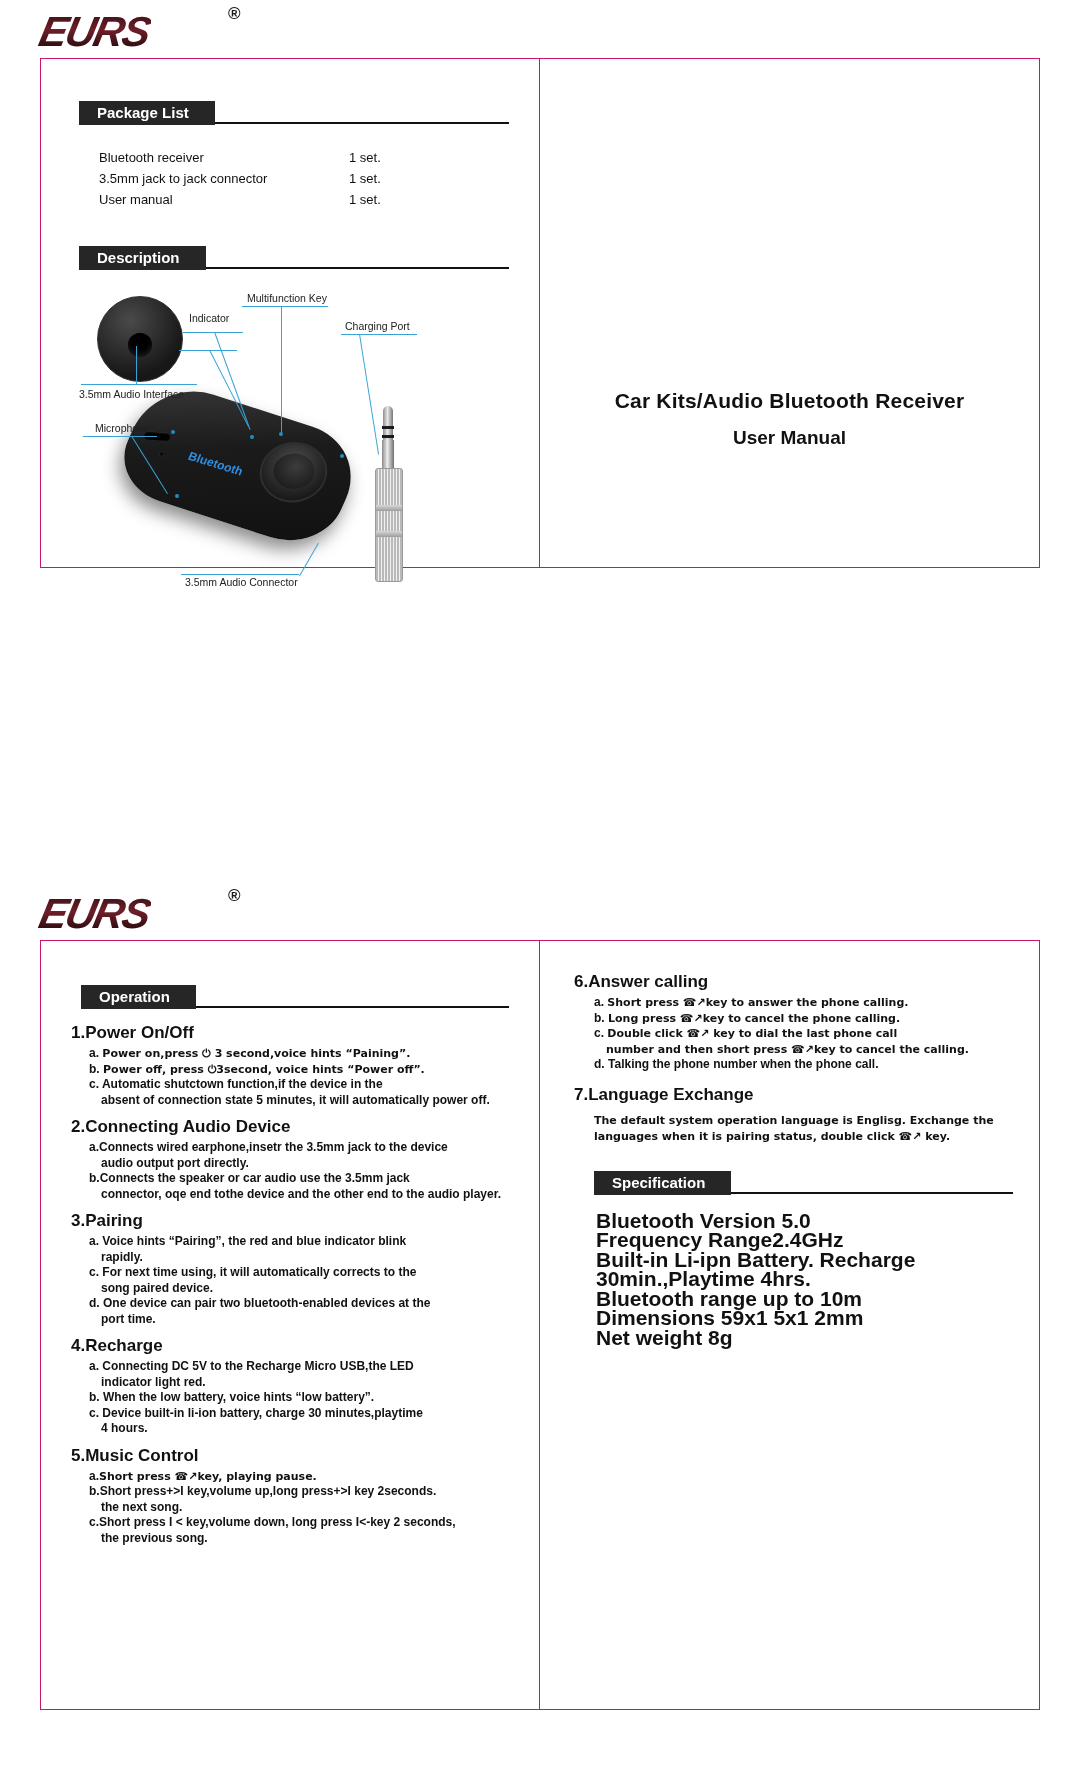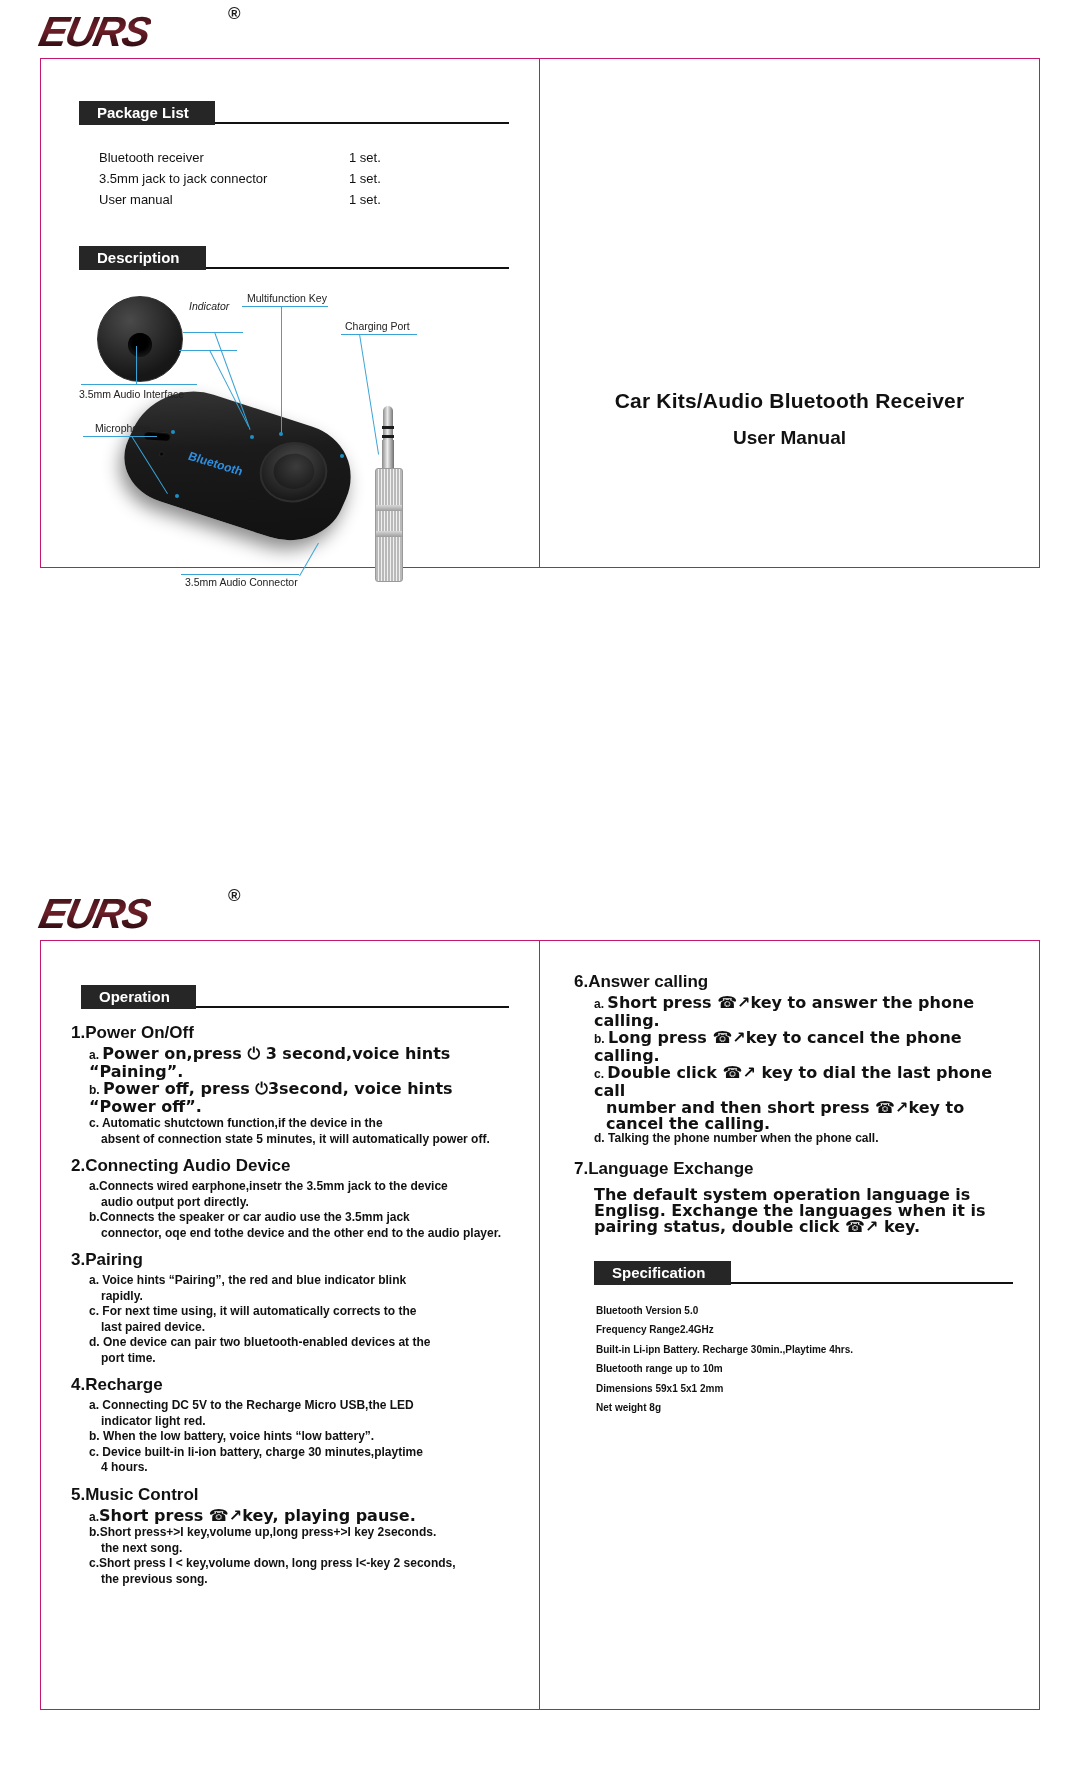--- a/index.html
+++ b/index.html
@@ -117,23 +117,23 @@
   .jack-groove{
     position:absolute;left:0;width:26px;height:6px;
     background:linear-gradient(180deg,#d8d8d8,#9c9c9c);
   }
 
   
   .op-col{padding:28px 18px 20px 22px;}
   .num-head{font-size:17px;font-weight:bold;margin:9px 0 3px 8px;}
   .sub{font-size:12px;font-weight:bold;line-height:15.5px;margin-left:26px;}
   .sub .cont{display:block;margin-left:12px;}
-  .spec-list{font-size:10px;font-weight:bold;line-height:19.5px;margin:16px 0 2px 16px;}
+  .spec-list{font-size:21px;font-weight:bold;line-height:19.5px;margin:16px 0 2px 16px;}
   .para{font-size:12.5px;font-weight:bold;line-height:16px;margin:8px 0 0 26px;}
-  .gl{font-family:"DejaVu Sans", sans-serif;font-size:16px;}
+  .gl{font-family:"DejaVu Sans", sans-serif;font-size:11px;}
 </style>
 </head>
 <body>
 
 <div class="page" style="top:0;height:880px;">
 
   <div class="logo-bar">
     <div class="logo">EURS</div>
     <div class="logo-reg">®</div>
   </div>
@@ -191,21 +191,21 @@
             <div class="jack-groove" style="top:36px;"></div>
             <div class="jack-groove" style="top:62px;"></div>
           </div>
         </div>
 
         <div class="callout" style="left:168px;top:4px;">Multifunction Key</div>
         <div class="cline" style="left:163px;top:18px;width:86px;height:1px;"></div>
         <div class="cline" style="left:202px;top:18px;width:1px;height:128px;"></div>
         <div class="cdot" style="left:200px;top:144px;"></div>
 
-        <div class="callout" style="left:110px;top:12px;font-style:italic;">Indicator</div>
+        <div class="callout" style="left:110px;top:24px;">Indicator</div>
         <div class="cline" style="left:104px;top:44px;width:60px;height:1px;"></div>
         <div class="cline" style="left:135px;top:44px;width:1px;height:104px;transform:rotate(-20deg);transform-origin:top;"></div>
         <div class="cdot" style="left:171px;top:147px;"></div>
 
         <div class="callout" style="left:266px;top:32px;">Charging Port</div>
         <div class="cline" style="left:262px;top:46px;width:76px;height:1px;"></div>
         <div class="cline" style="left:280px;top:46px;width:1px;height:122px;transform:rotate(-9deg);transform-origin:top;"></div>
         <div class="cdot" style="left:261px;top:166px;"></div>
 
         <div class="callout" style="left:0;top:100px;">3.5mm Audio Interface</div>
@@ -263,21 +263,21 @@
 
         <div>
           <div class="num-head"><span>2.</span><span>Connecting Audio Device</span></div>
           <div class="sub"><span>a.</span><span>Connects wired earphone,insetr the 3.5mm jack to the device</span><span class="cont">audio output port directly.</span></div>
           <div class="sub"><span>b.</span><span>Connects the speaker or car audio use the 3.5mm jack</span><span class="cont">connector, oqe end tothe device and the other end to the audio player.</span></div>
         </div>
 
         <div>
           <div class="num-head"><span>3.</span><span>Pairing</span></div>
           <div class="sub"><span>a.</span> <span>Voice hints “Pairing”, the red and blue indicator blink</span><span class="cont">rapidly.</span></div>
-          <div class="sub"><span>c.</span> <span>For next time using, it will automatically corrects to the</span><span class="cont">last paired device.</span></div>
+          <div class="sub"><span>c.</span> <span>For next time using, it will automatically corrects to the</span><span class="cont">song paired device.</span></div>
           <div class="sub"><span>d.</span> <span>One device can pair two bluetooth-enabled devices at the</span><span class="cont">port time.</span></div>
         </div>
 
         <div>
           <div class="num-head"><span>4.</span><span>Recharge</span></div>
           <div class="sub"><span>a.</span> <span>Connecting DC 5V to the Recharge Micro USB,the LED</span><span class="cont">indicator light red.</span></div>
           <div class="sub"><span>b.</span> <span>When the low battery, voice hints  “low battery”.</span></div>
           <div class="sub"><span>c.</span> <span>Device built-in li-ion battery, charge 30 minutes,playtime</span><span class="cont">4 hours.</span></div>
         </div>
 

